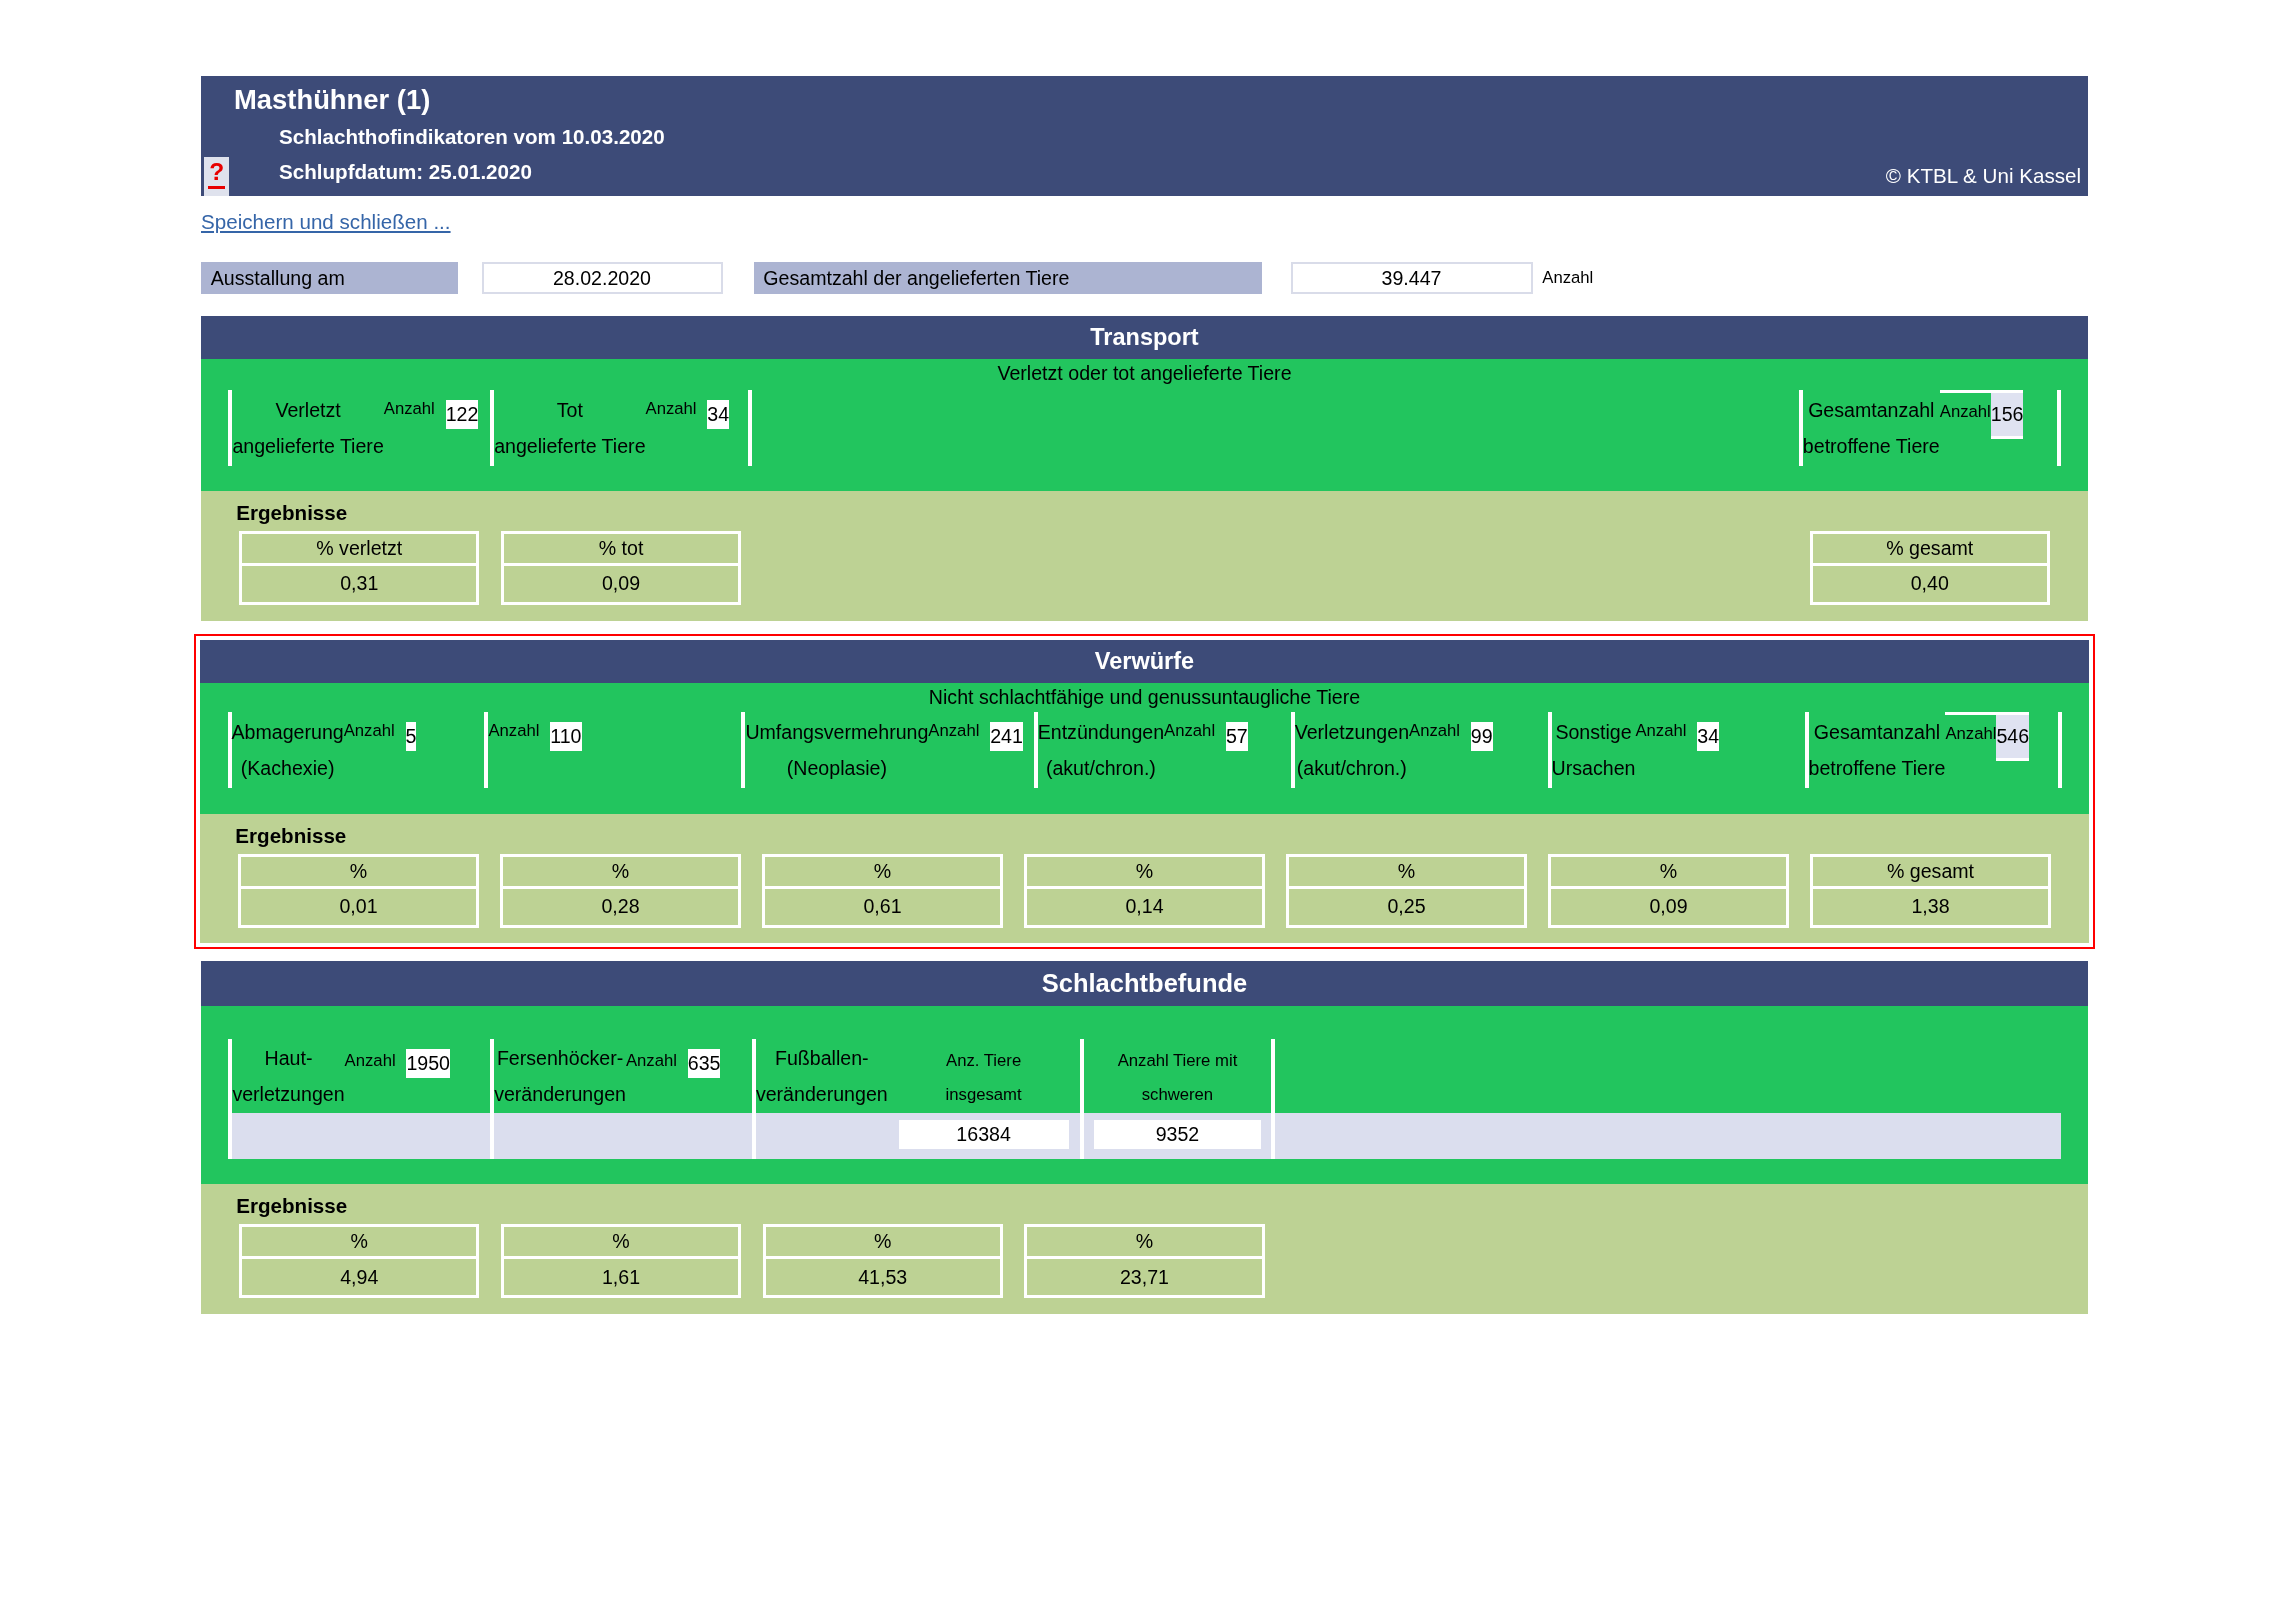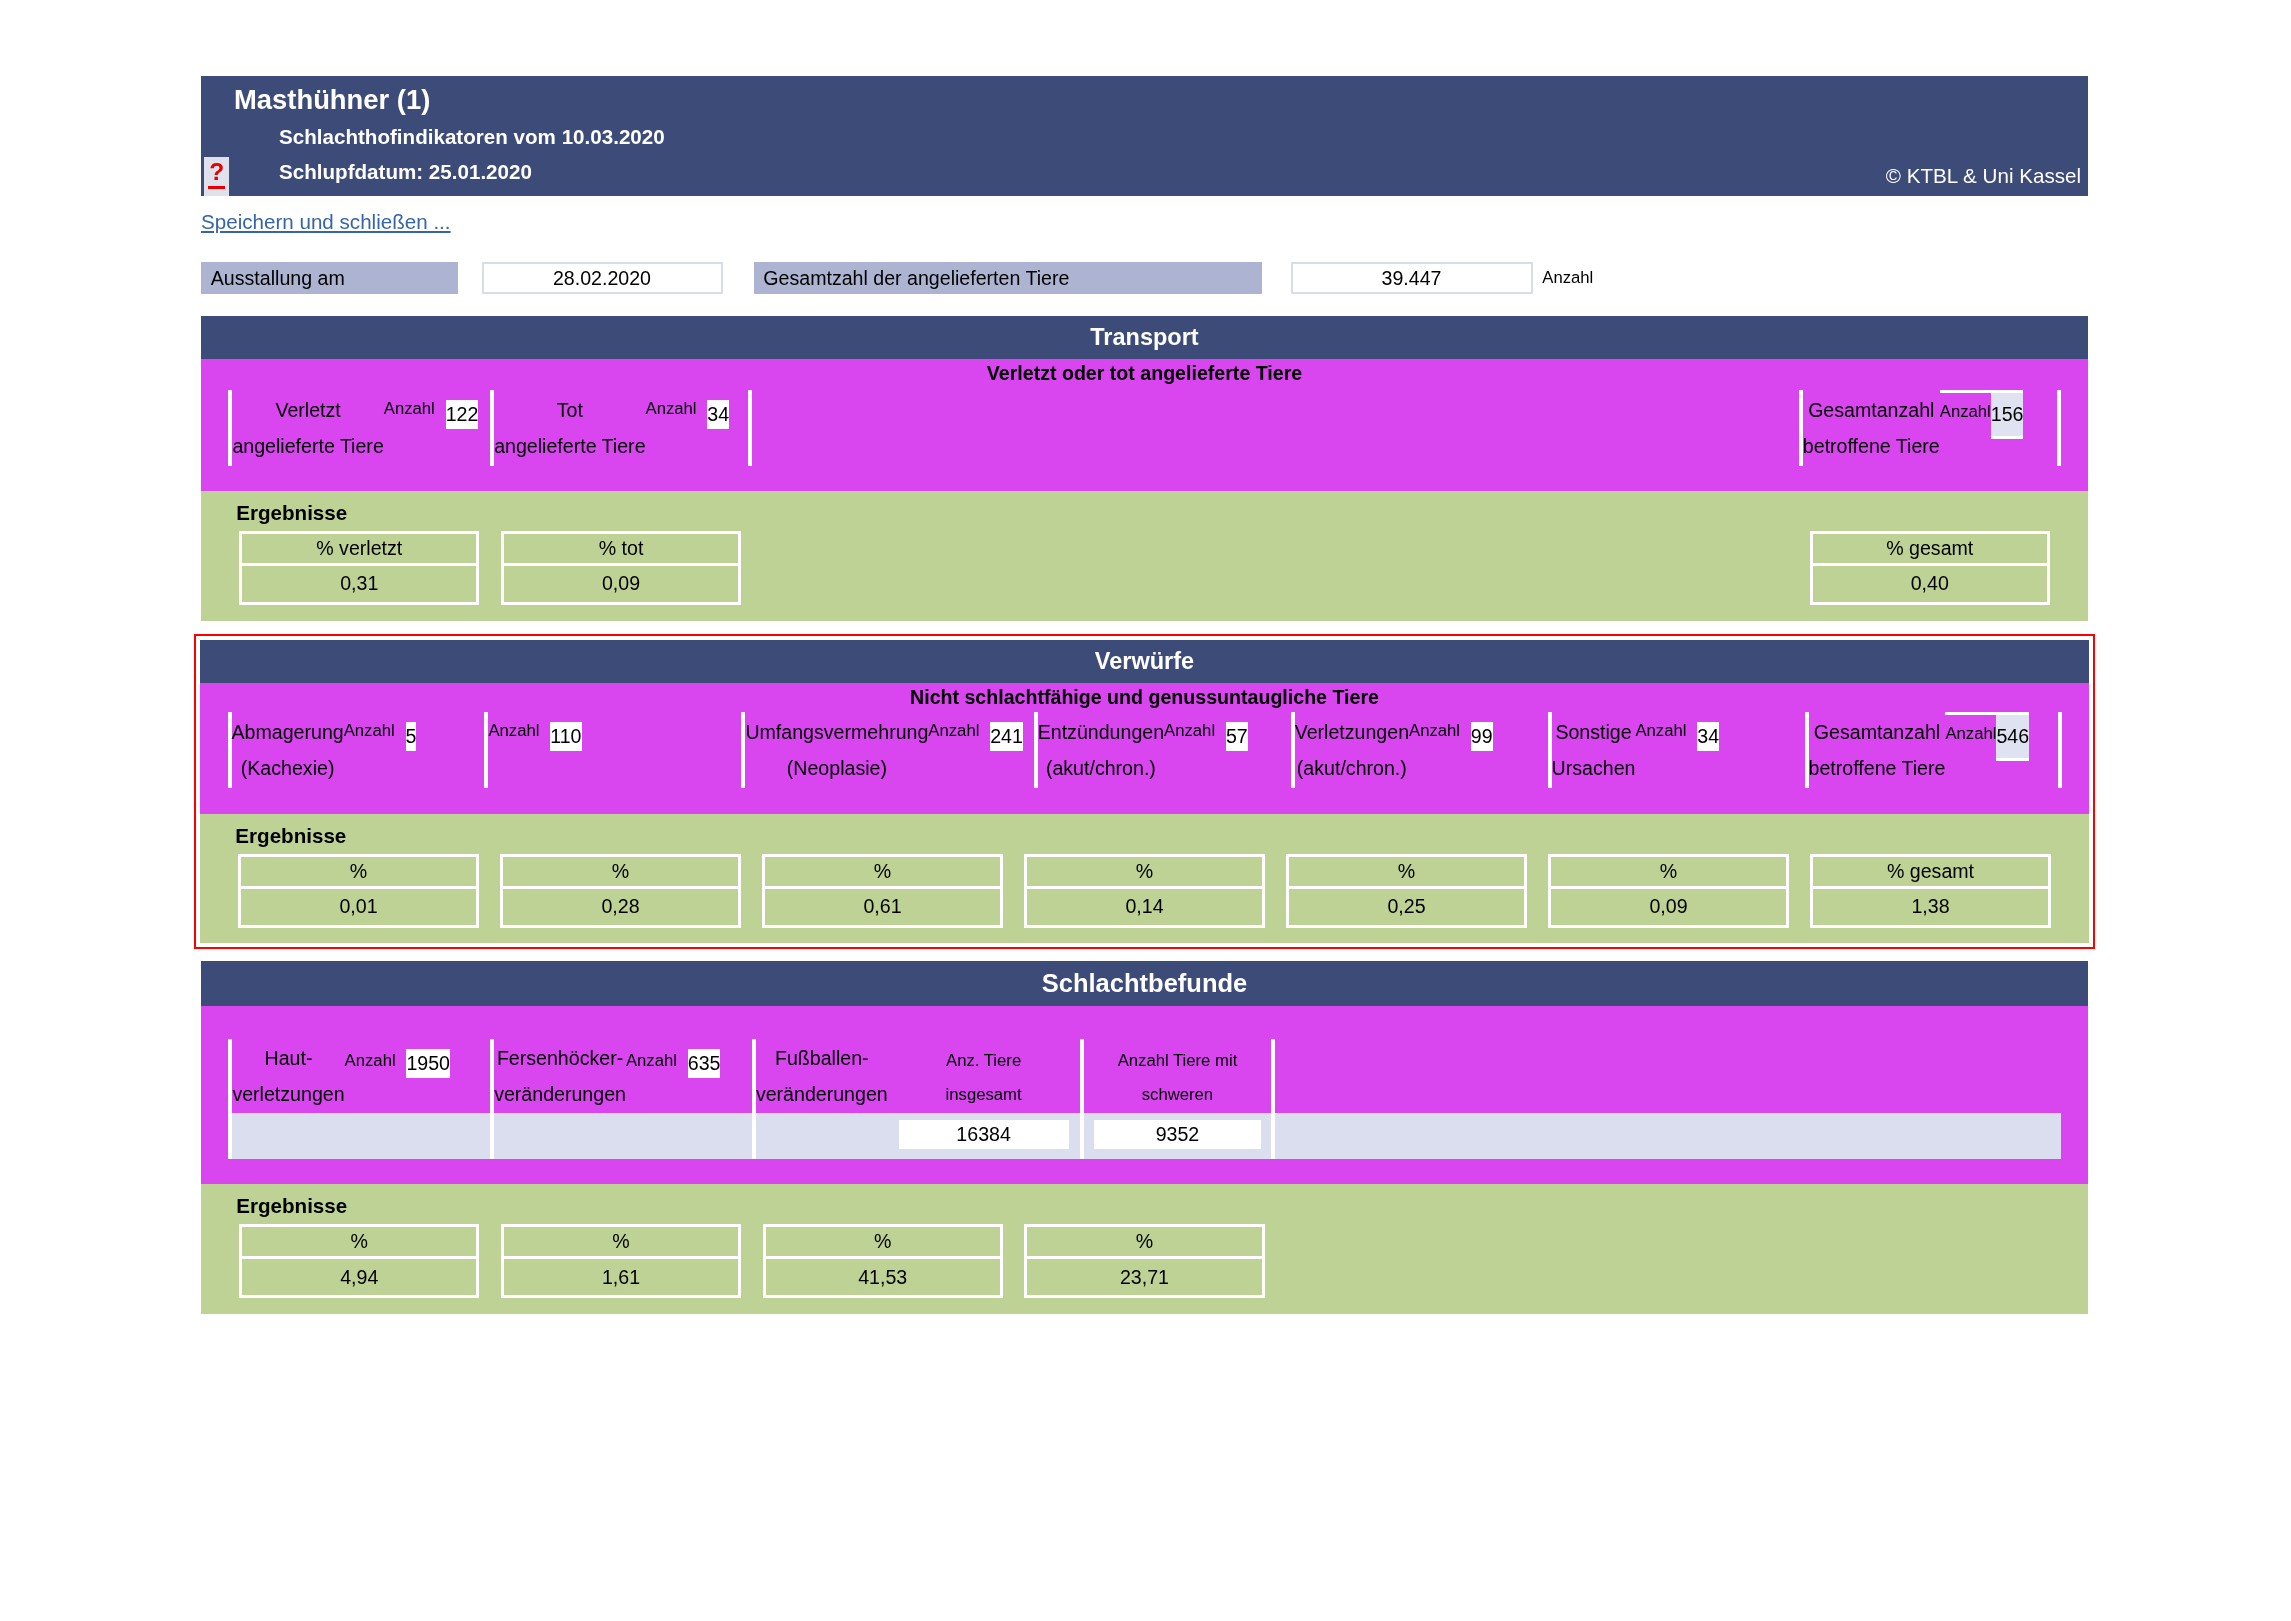--- a/index.html
+++ b/index.html
@@ -35,26 +35,26 @@
   .flabel { background: #acb4d2; display: flex; align-items: center; padding-left: 9.8px; font-size: 19.6px; }
   .finput {
     background: #fff; border: 2px solid #d9dce9; display: flex;
     align-items: center; justify-content: center; font-size: 19.6px;
   }
   .funit { display: flex; align-items: center; font-size: 16.7px; padding-left: 9.8px; }
   .w-lab1 { width: 257px; } .w-in1 { width: 241px; margin-left: 23.5px; }
   .w-lab2 { width: 508px; margin-left: 31px; } .w-in2 { width: 242px; margin-left: 29px; }
 
   
-  .section { background: #d946ef; margin-top: 21.6px; }
+  .section { background: #22c55e; margin-top: 21.6px; }
   .sec-title {
     background: #3d4b78; color: #fff; font-weight: bold; font-size: 23.5px;
     text-align: center; height: 43px; line-height: 43px;
   }
-  .sec-sub { font-weight: bold; font-size: 19.6px; text-align: center; height: 31px; line-height: 29px; }
+  .sec-sub { font-weight: normal; font-size: 19.6px; text-align: center; height: 31px; line-height: 29px; }
   .sec-sub.blank { height: 33px; }
 
   .tablewrap { position: relative; padding: 0 27.4px 25.5px 27.4px; }
   .band { position: absolute; left: 27.4px; right: 27.4px; top: 76px; bottom: 25.5px; background: #dbdeee; }
   .t-schlacht .band { top: 74px; }
   .cols { position: relative; display: grid; grid-template-columns: repeat(7, 1fr); }
   .col { display: flex; }
   .sepL { border-left: 4.9px solid #fff; }
   .sepR { border-right: 4.9px solid #fff; }
 

